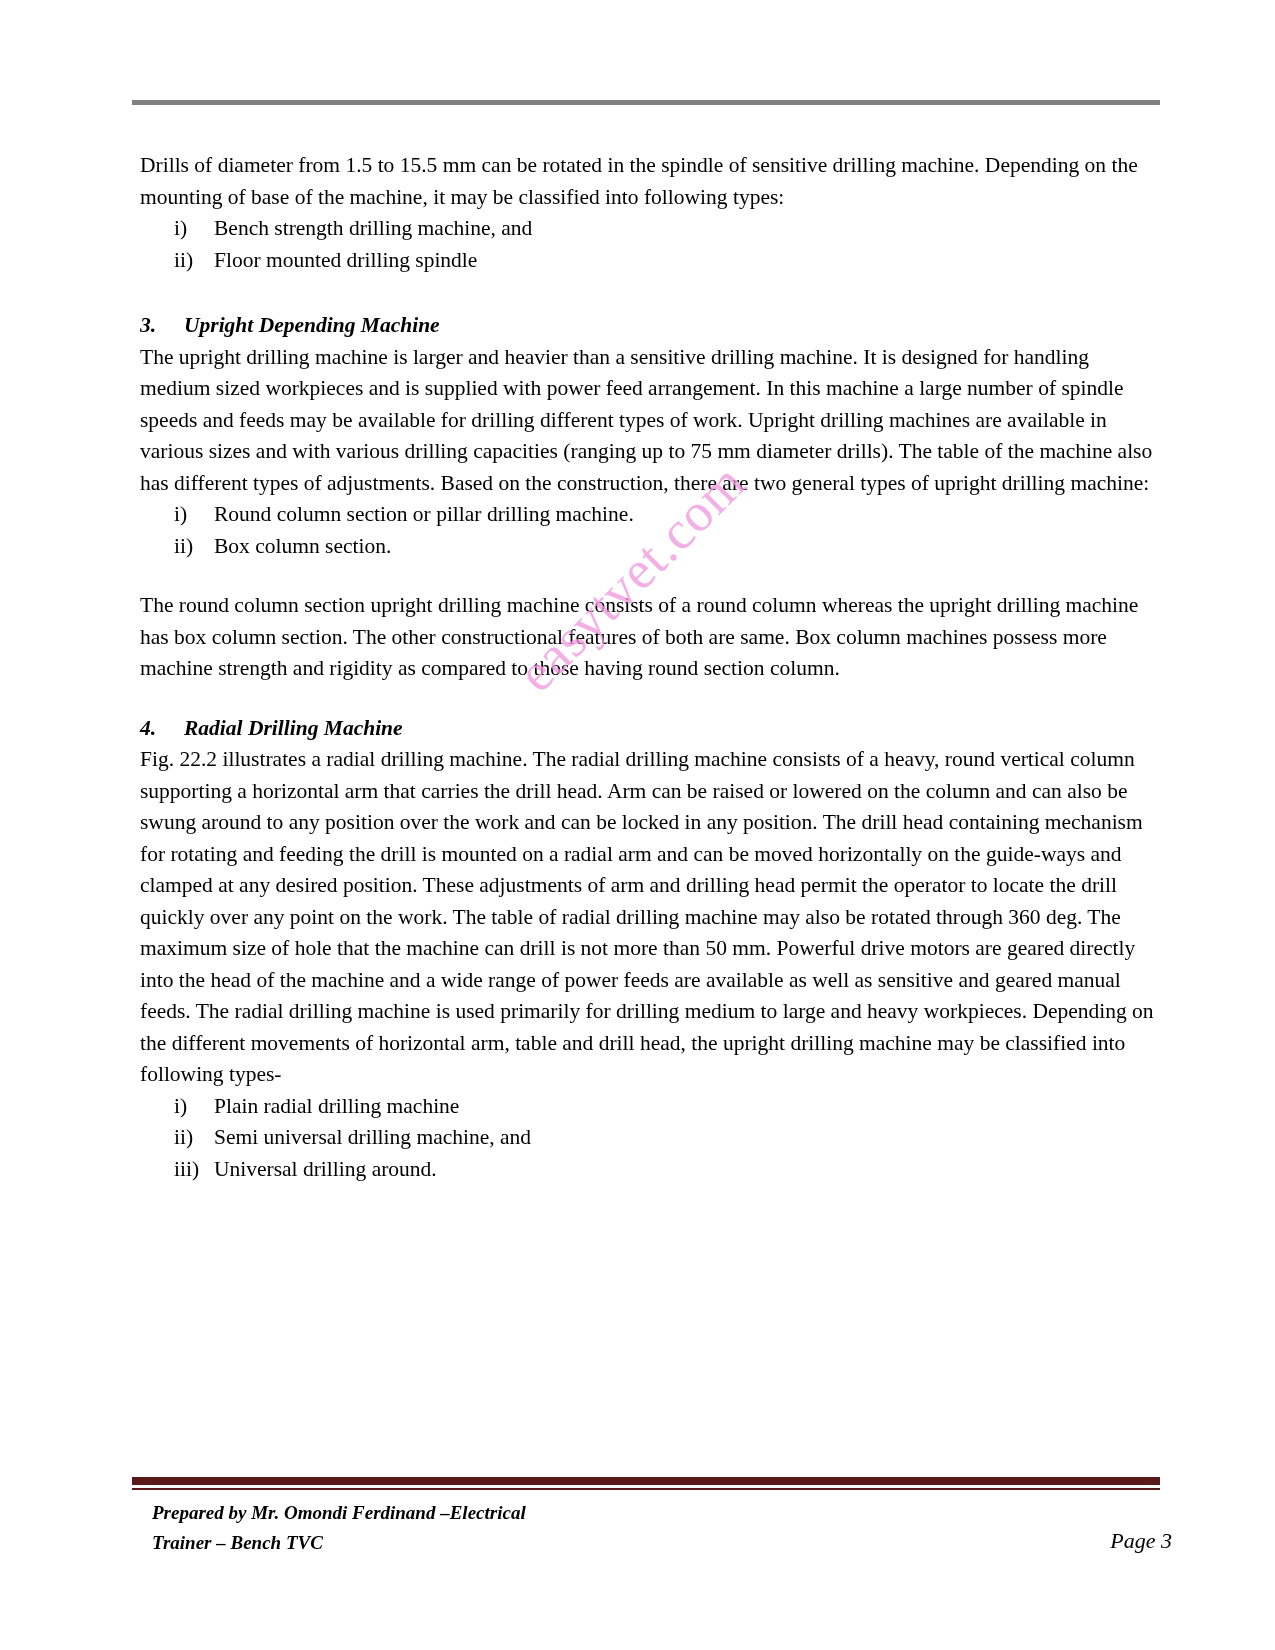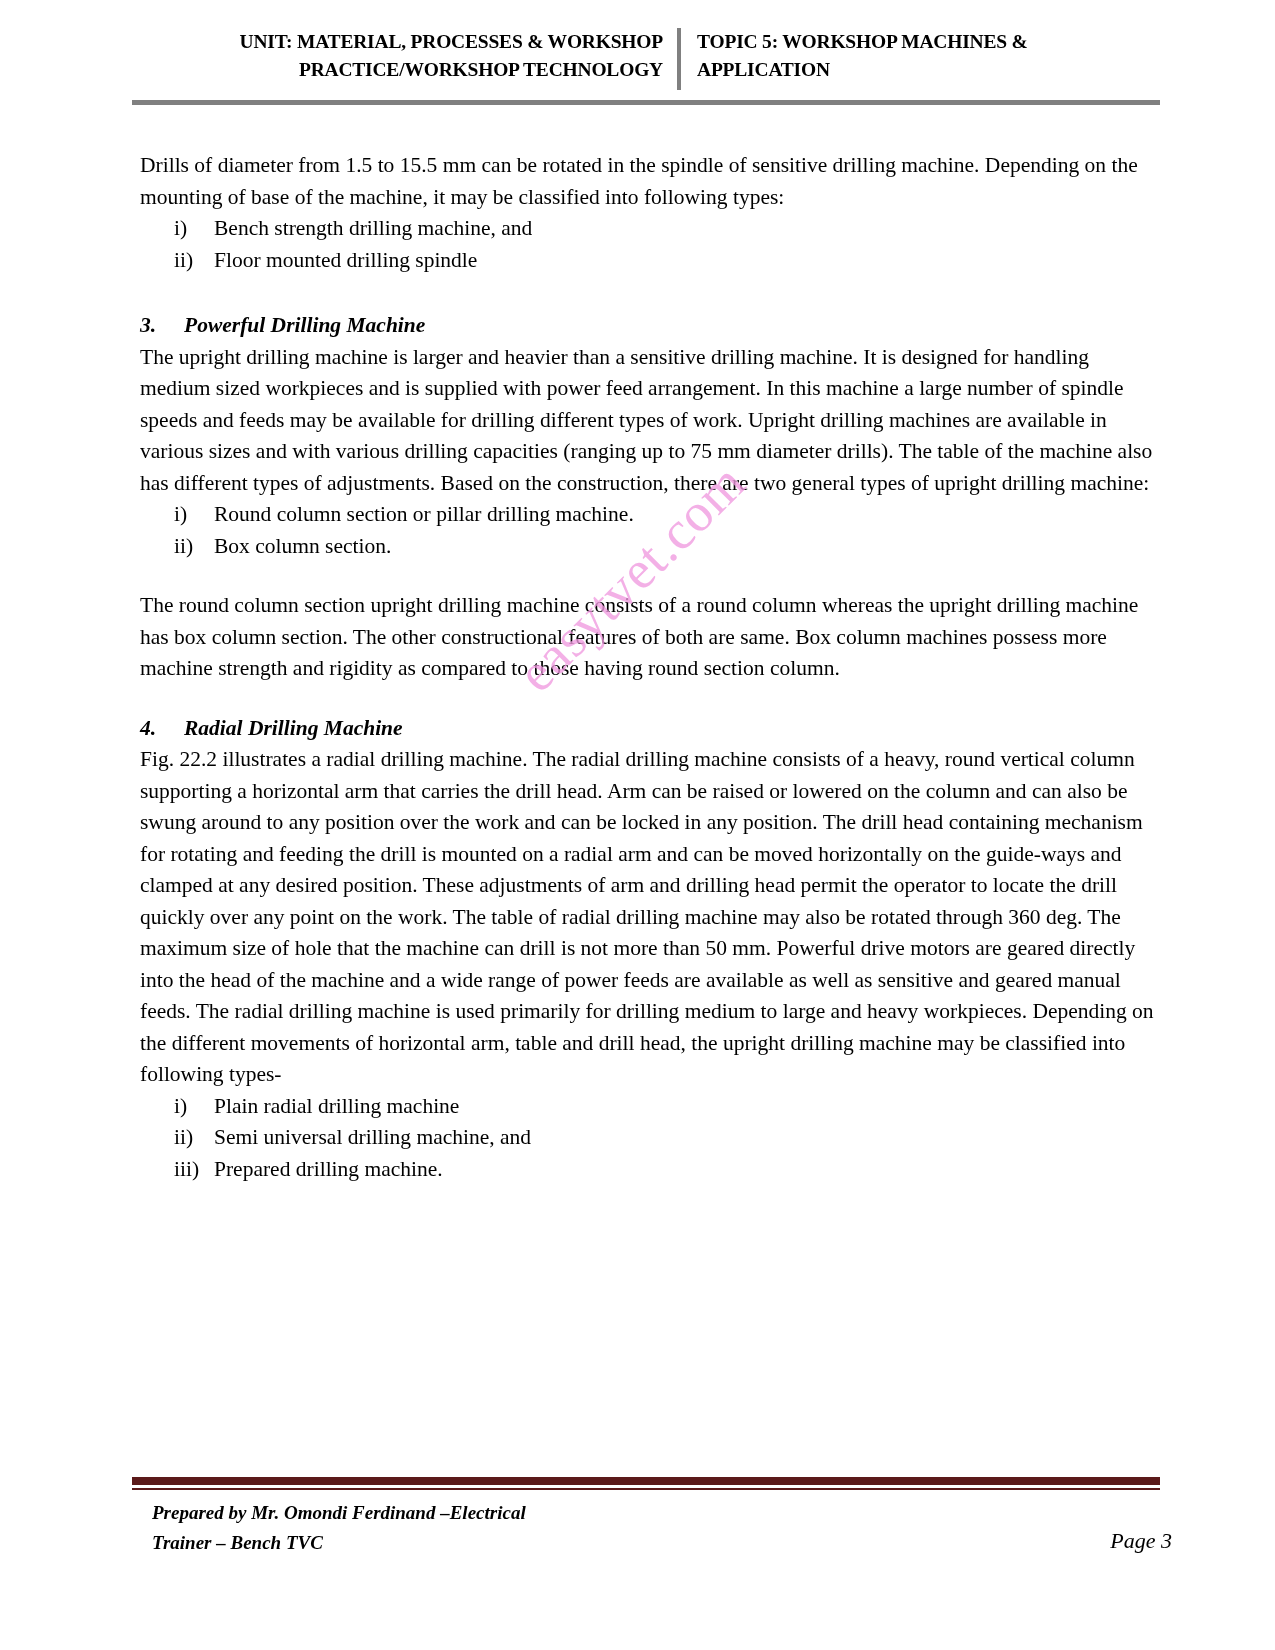--- a/index.html
+++ b/index.html
@@ -174,33 +174,20 @@
     align-self: flex-end;
     padding-bottom: 2px;
     font-family: "Liberation Serif", "DejaVu Serif", serif;
   }
 </style>
 </head>
 <body>
 
 <div class="page">
 
-  <div class="header">
-    <div class="header-row">
-      <div class="header-left">
-        <div>UNIT: MATERIAL, PROCESSES &amp; WORKSHOP</div>
-        <div>PRACTICE/WORKSHOP TECHNOLOGY</div>
-      </div>
-      <div class="header-divider"></div>
-      <div class="header-right">
-        <div>TOPIC 5: WORKSHOP MACHINES &amp;</div>
-        <div>APPLICATION</div>
-      </div>
-    </div>
-  </div>
   <div class="header-rule"></div>
 
   <div class="content">
 
 
     <div class="spacer-md"></div>
 
     <p class="para">Drills of diameter from 1.5 to 15.5 mm can be rotated in the spindle of sensitive drilling machine. Depending on the mounting of base of the machine, it may be classified into following types:</p>
 
     <ol class="roman">
@@ -211,21 +198,21 @@
       <li>
         <span class="marker">ii)</span>
         <span class="itemtext">Floor mounted drilling spindle</span>
       </li>
     </ol>
 
     <div class="spacer-lg"></div>
 
     <h4 class="heading">
       <span class="num">3.</span>
-      <span>Powerful Drilling Machine</span>
+      <span>Upright Depending Machine</span>
     </h4>
 
     <p class="para">The upright drilling machine is larger and heavier than a sensitive drilling machine. It is designed for handling medium sized workpieces and is supplied with power feed arrangement. In this machine a large number of spindle speeds and feeds may be available for drilling different types of work. Upright drilling machines are available in various sizes and with various drilling capacities (ranging up to 75 mm diameter drills). The table of the machine also has different types of adjustments. Based on the construction, there are two general types of upright drilling machine:</p>
 
     <ol class="roman">
       <li>
         <span class="marker">i)</span>
         <span class="itemtext">Round column section or pillar drilling machine.</span>
       </li>
       <li>
@@ -251,21 +238,21 @@
       <li>
         <span class="marker">i)</span>
         <span class="itemtext">Plain radial drilling machine</span>
       </li>
       <li>
         <span class="marker">ii)</span>
         <span class="itemtext">Semi universal drilling machine, and</span>
       </li>
       <li>
         <span class="marker">iii)</span>
-        <span class="itemtext">Prepared drilling machine.</span>
+        <span class="itemtext">Universal drilling around.</span>
       </li>
     </ol>
 
   </div>
 
   <div class="watermark">easytvet.com</div>
 
   <div class="footer-rule-wrap">
     <div class="footer-rule-thick"></div>
     <div class="footer-rule-gap"></div>

